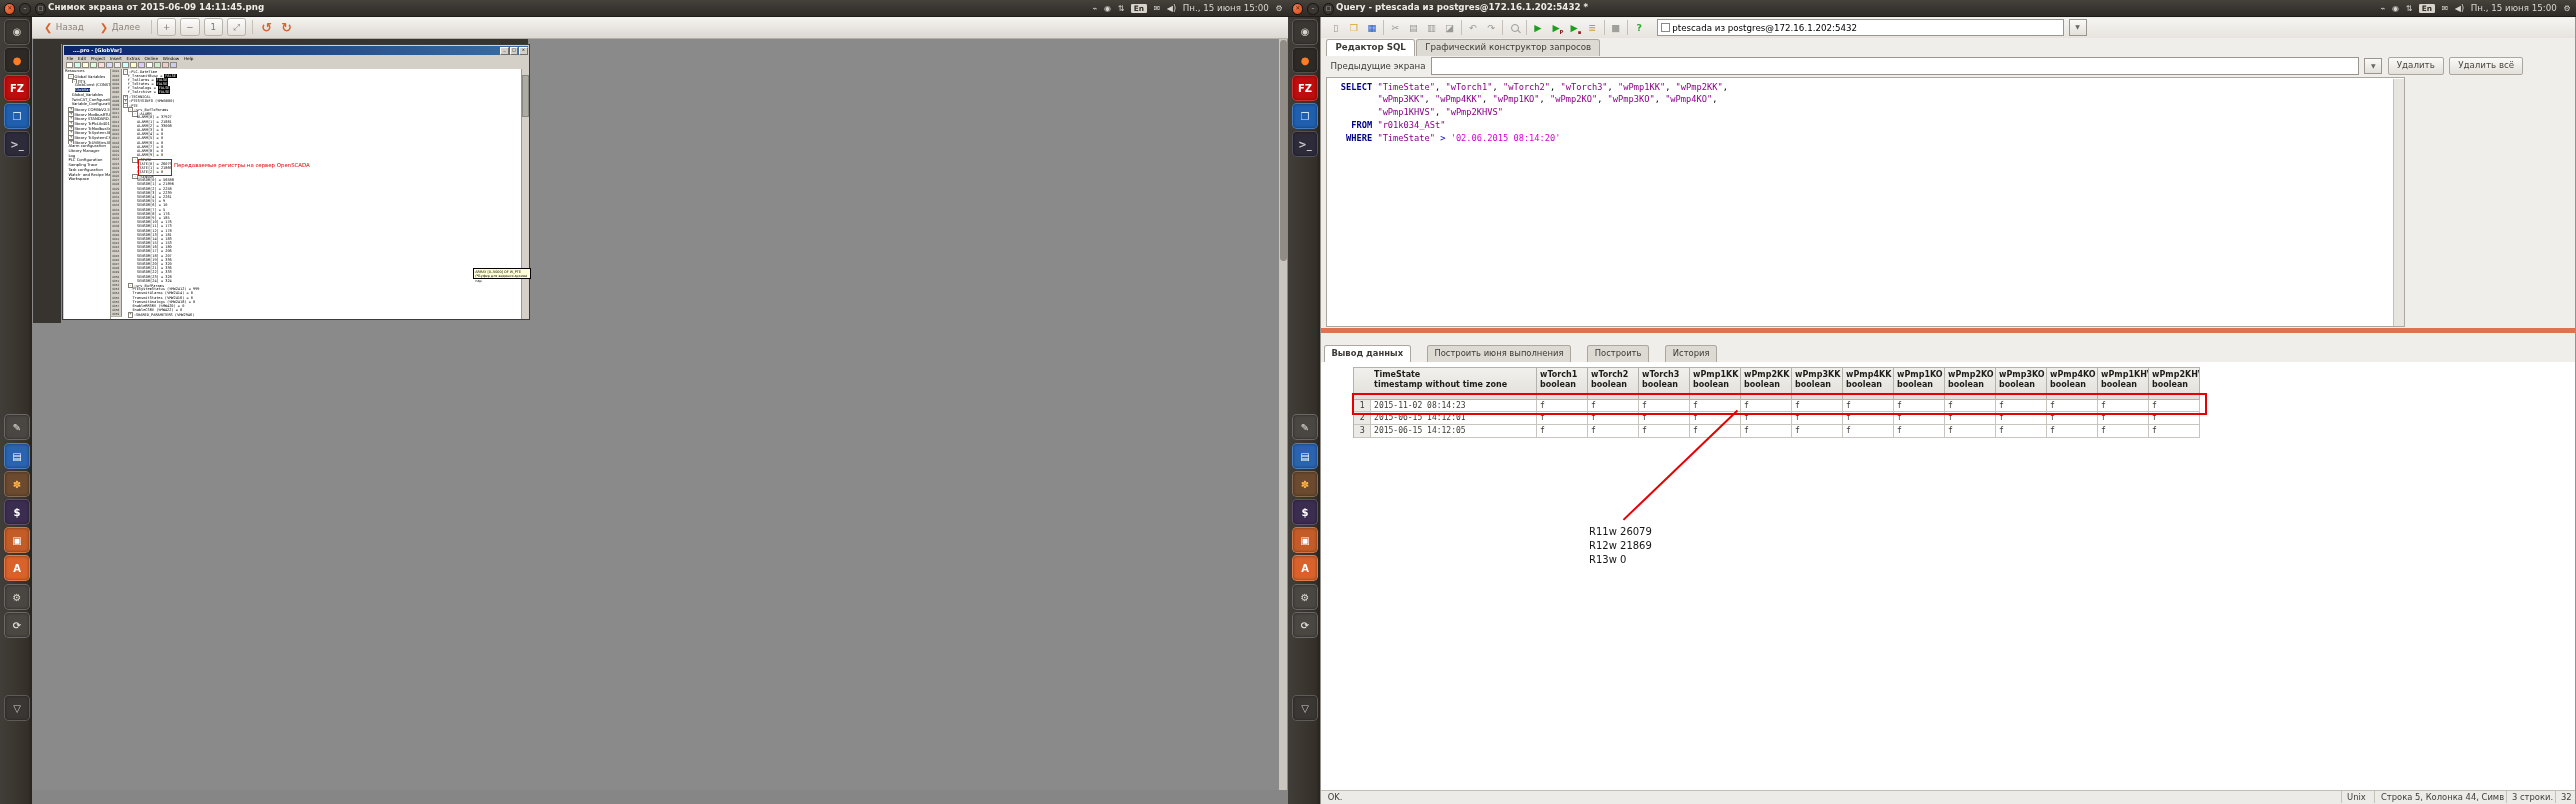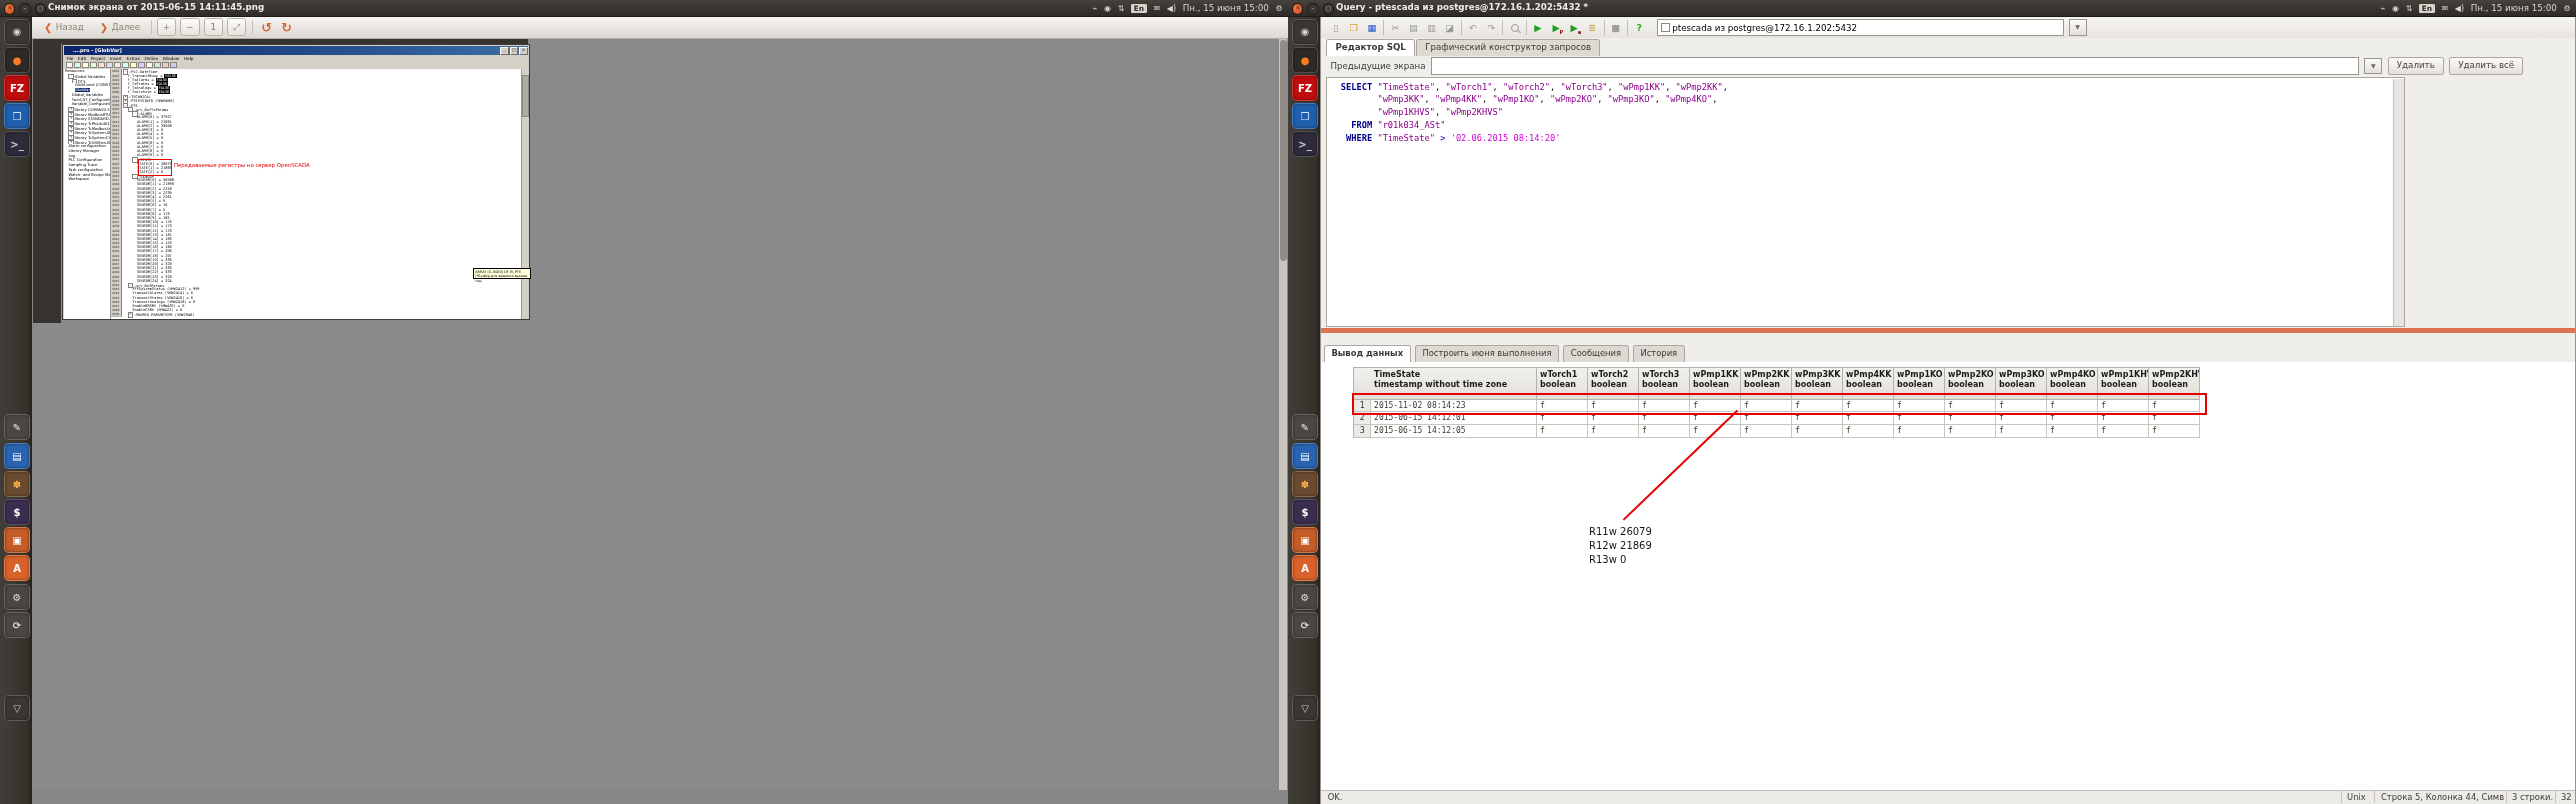--- a/index.html
+++ b/index.html
@@ -116,21 +116,21 @@
   .k{color:#00008b;font-weight:bold;} .i{color:#8b008b;} .s{color:#d400d4;} .o{color:#0000cd;}
   .ed-scroll{position:absolute;right:0.7px;top:0.7px;width:9.4px;height:247px;background:#e8e5e0;border-left:0.7px solid #c4c0b8;}
   .pg-scratch{position:absolute;left:1087px;top:21.5px;width:165px;height:288px;border:0.7px solid #a9a49d;
     background:#fff;box-sizing:border-box;}
   .pg-scratch .cap{height:12px;background:#e2dfda;border-bottom:0.7px solid #bab6af;
     font-size:8px;line-height:11.4px;padding-left:4px;color:#3f3c38;}
   .pg-splitter{position:absolute;left:0;top:311px;width:100%;height:5.4px;background:#dd7350;}
   .pg-outcap{position:absolute;left:0;top:316px;width:100%;height:12px;background:#e6e3de;
     border-bottom:0.7px solid #c2beb6;font-size:8px;color:#45423d;line-height:11.4px;padding-left:5.4px;box-sizing:border-box;}
   .pg-outcap .x{position:absolute;right:5.4px;top:0.7px;font-size:7.4px;color:#6a665f;}
-  .pg-outtabs{position:absolute;left:2.7px;top:328px;height:17px;display:flex;gap:4px;}
+  .pg-outtabs{position:absolute;left:2.7px;top:328px;height:17px;display:flex;gap:16px;}
   .pg-gridwrap{position:absolute;left:0;top:345px;width:1254px;height:432px;background:#fff;overflow:hidden;}
   .grid{position:absolute;left:32px;top:4.7px;display:grid;
     grid-template-columns:17.4px 166px repeat(13,51px);border-top:0.7px solid #b5b2ac;border-left:0.7px solid #b5b2ac;}
   .gc{border-right:0.7px solid #c8c5bf;border-bottom:0.7px solid #c8c5bf;box-sizing:border-box;background:#fff;}
   .gh{background:linear-gradient(#f2f0ec,#e2dfd9);height:27px;padding:2px 2.7px;font-size:8px;font-weight:bold;color:#1d1c1a;
     border-right:0.7px solid #b5b2ac;border-bottom:0.7px solid #b5b2ac;overflow:hidden;white-space:nowrap;}
   .gh div{line-height:10.7px;}
   .gnum{background:#eceae6;text-align:center;font-size:8px;color:#3a3835;line-height:12px;height:12.7px;}
   .gcell{font-family:"DejaVu Sans Mono",monospace;font-size:8px;color:#3a3a33;line-height:12px;height:12.7px;padding-left:2.7px;}
   .pg-status{position:absolute;left:0;bottom:0;width:100%;height:13.4px;background:#ececdf;
@@ -149,21 +149,21 @@
 
 <div id="root">
 
   <div class="mon" style="left:0">
     <div class="panel">
       <div class="winbtns">
         <span class="wbtn close">✕</span>
         <span class="wbtn">–</span>
         <span class="wbtn">▢</span>
       </div>
-      <div class="ptitle">Снимок экрана от 2015-06-15 14:11:45.png</div>
+      <div class="ptitle">Снимок экрана от 2015-06-09 14:11:45.png</div>
       <div class="tray" id="tray-left">
           <span>⌁</span>
           <span>◉</span>
           <span>⇅</span>
           <span class="kb">En</span>
           <span>✉</span>
           <span>◀)</span>
           <span class="clk">Пн., 15 июня 15:00</span>
           <span>⚙</span>
         </div>
@@ -500,21 +500,21 @@
 <span class=""> </span><span class="k">WHERE</span><span class=""> </span><span class="i">"TimeState"</span><span class=""> </span><span class="o">&gt;</span><span class=""> </span><span class="s">'02.06.2015 08:14:20'</span>
 </pre>
         <div class="ed-scroll"></div>
       </div>
 
 
       <div class="pg-splitter"></div>
       <div class="pg-outtabs" id="pg-outtabs">
           <div class="outtab on">Вывод данных</div>
           <div class="outtab">Построить июня выполнения</div>
-          <div class="outtab">Сообщения</div>
+          <div class="outtab">Построить</div>
           <div class="outtab">История</div>
         </div>
 
       <div class="pg-gridwrap">
         <div class="grid" id="pg-grid">
             <div class="gh" style="width: 17.4px;"></div>
             <div class="gh">
               <div>TimeState</div>
               <div>timestamp without time zone</div>
             </div>

